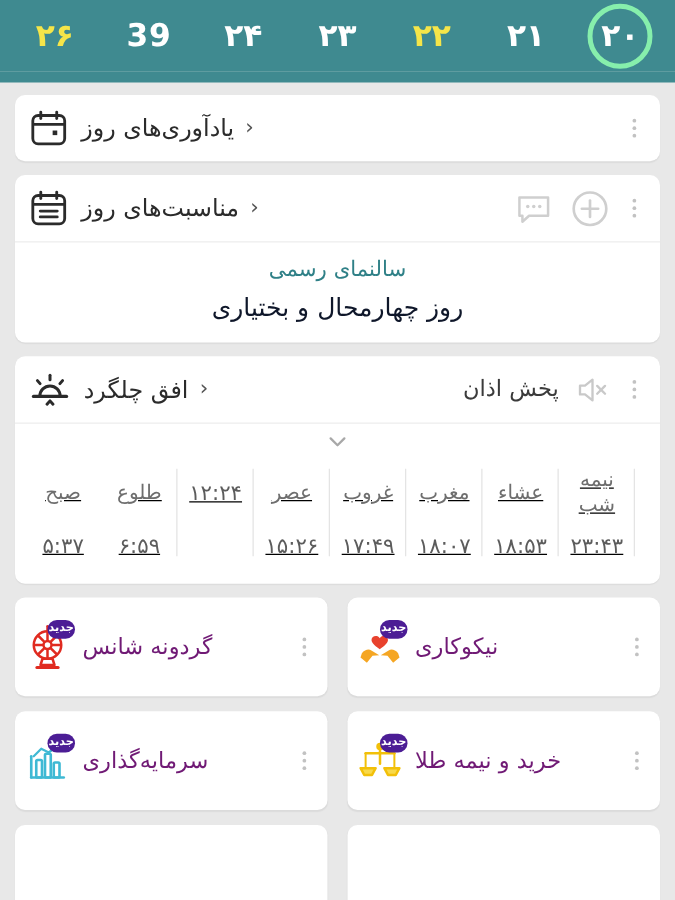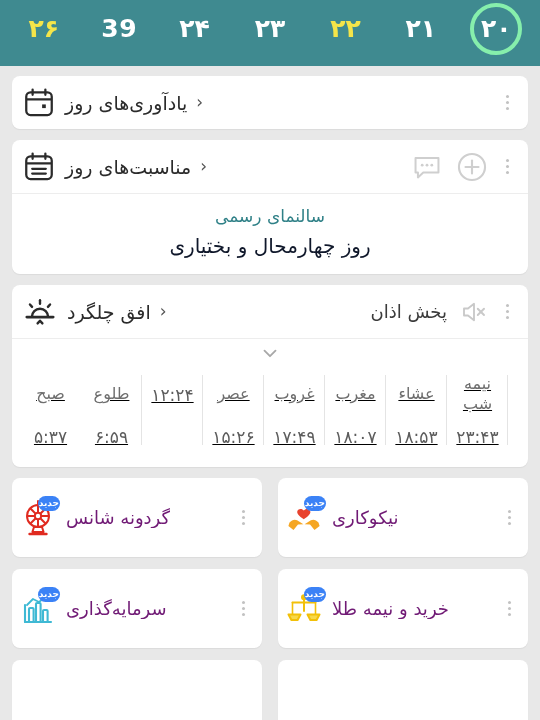--- a/index.html
+++ b/index.html
@@ -217,21 +217,21 @@
     overflow: hidden;
   }
   .tile-icon-box {
     position: relative;
     width: 40px; height: 40px;
     flex: 0 0 auto;
   }
   .badge-new {
     position: absolute;
     top: -2px; right: -2px;
-    background: #3b82f6;
+    background: #4c1d95;
     color: #fff;
     font-size: 9px;
     line-height: 14px;
     height: 15px;
     padding: 0 1px;
     border-radius: 8px;
     white-space: nowrap;
     font-weight: bold;
     z-index: 3;
   }

